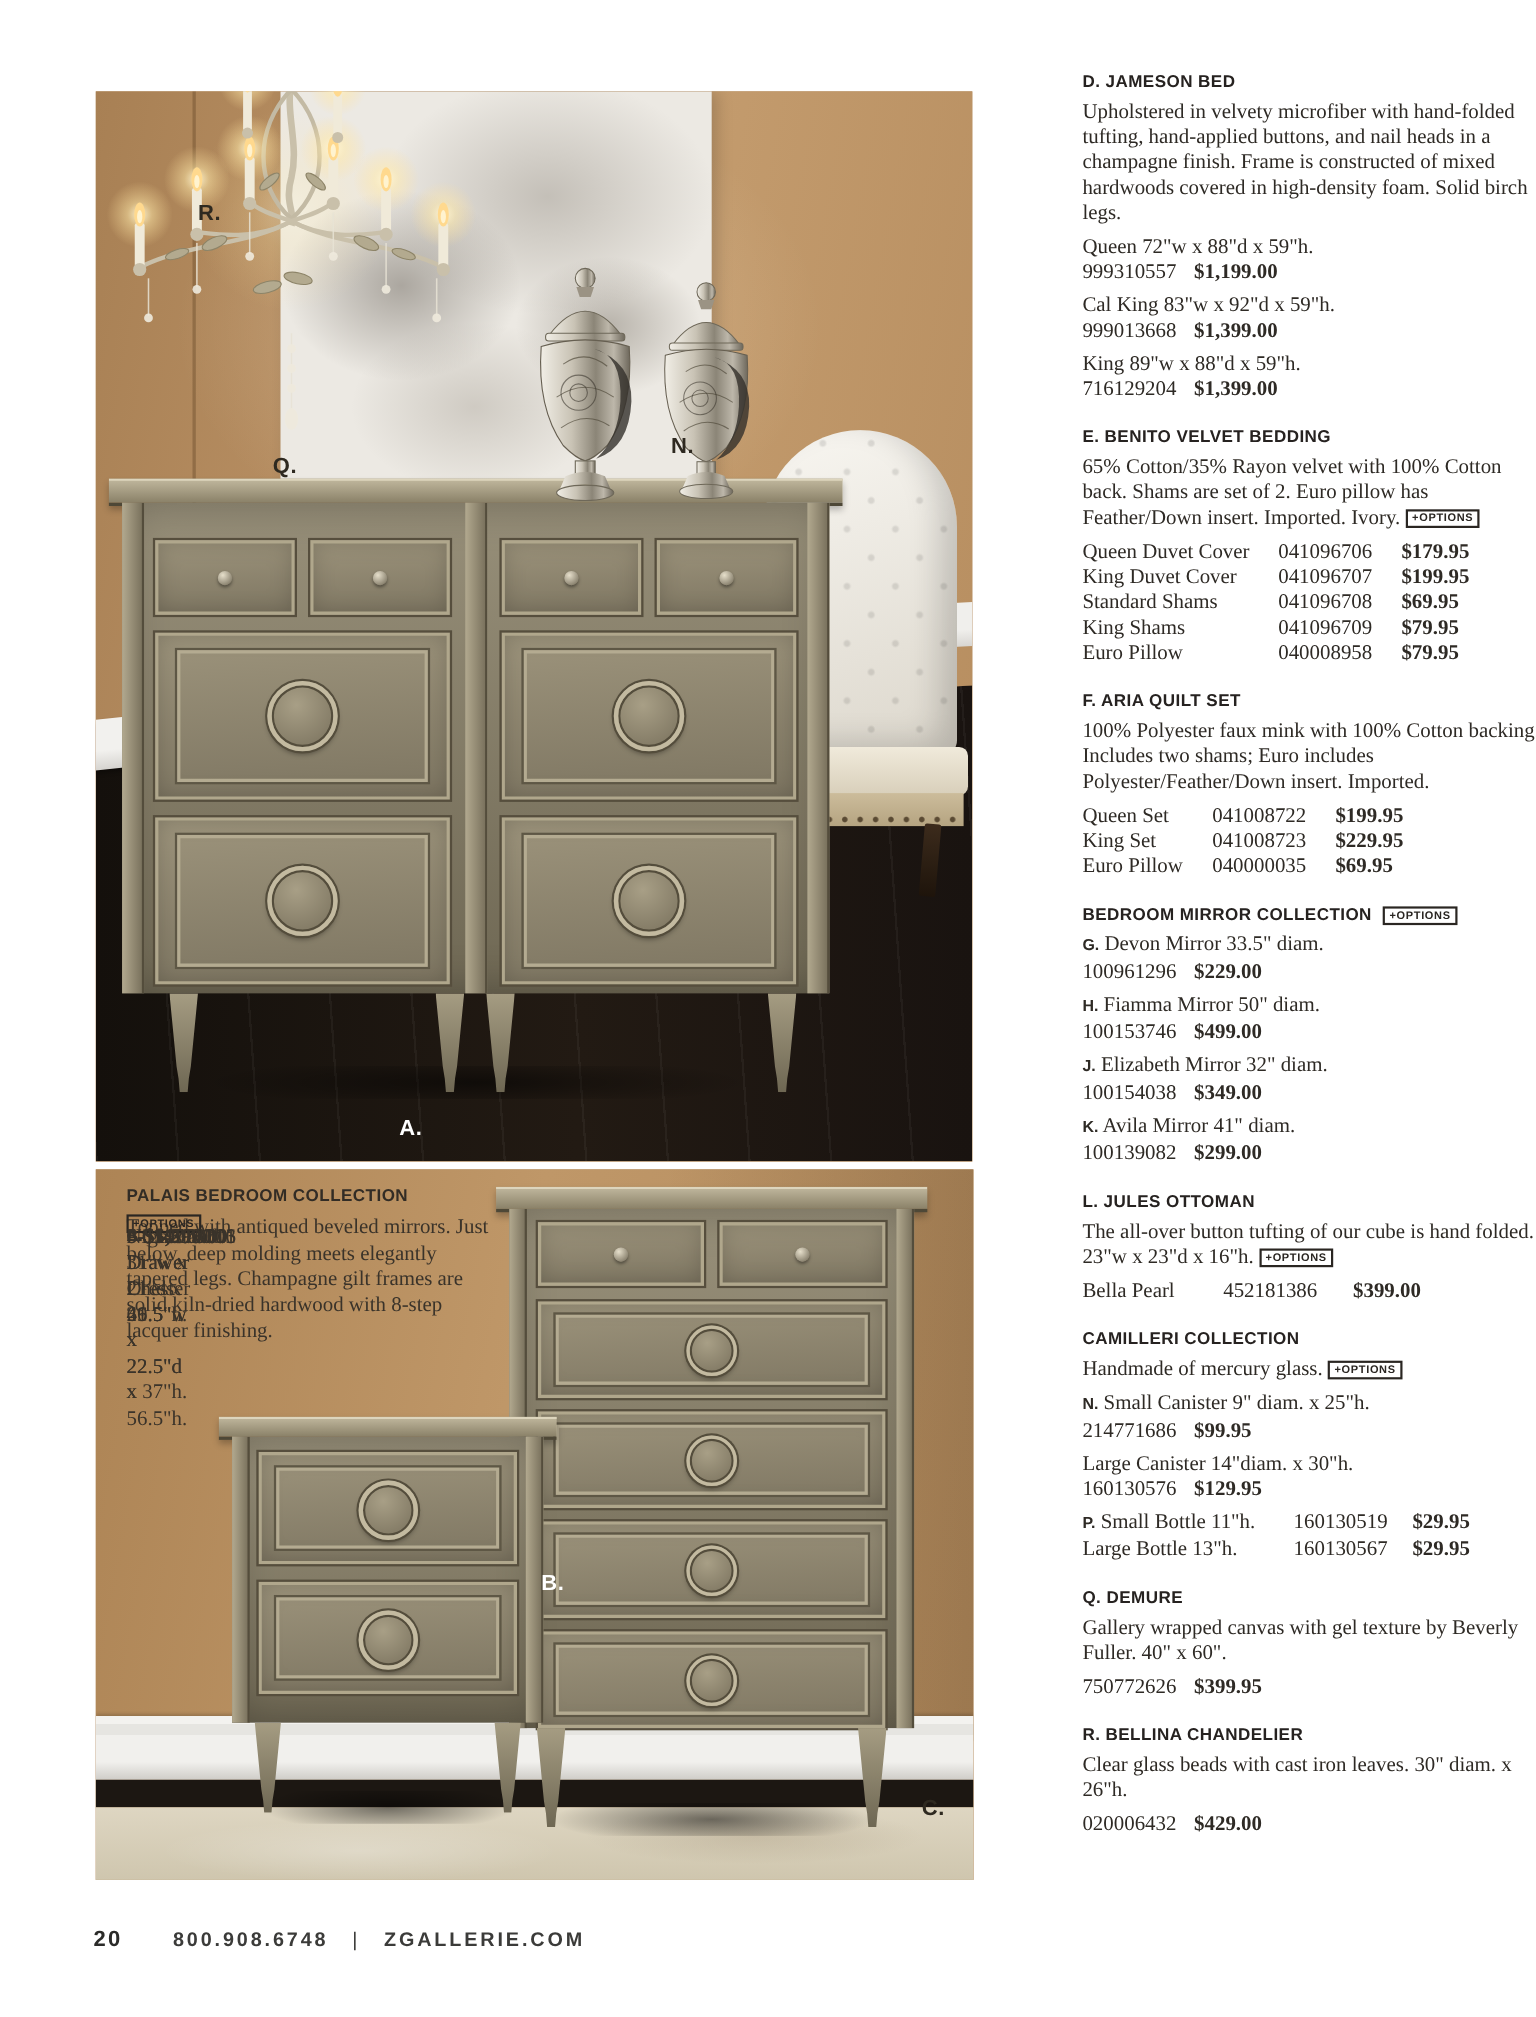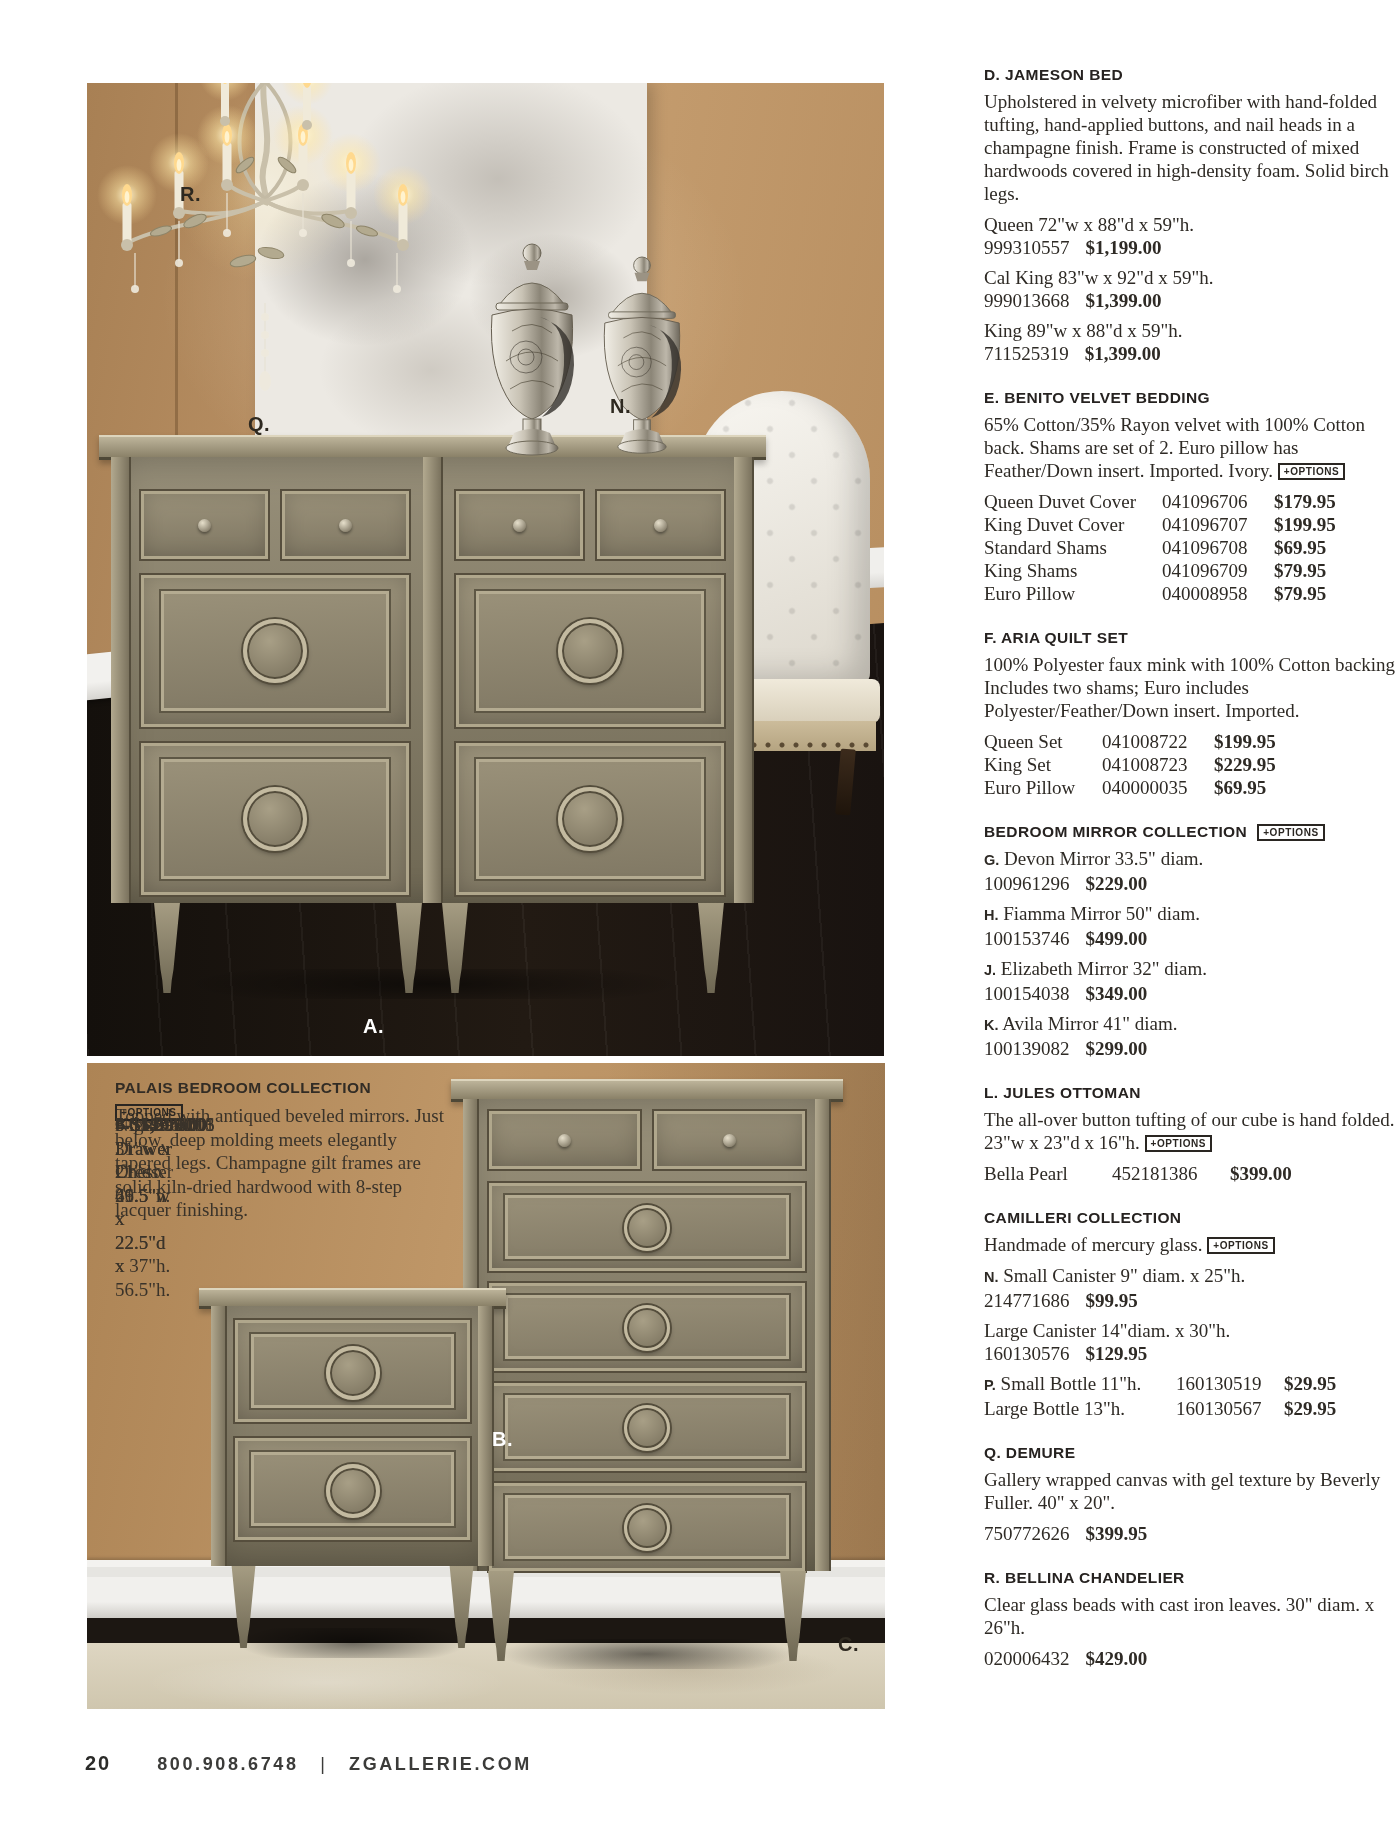--- a/index.html
+++ b/index.html
@@ -482,21 +482,21 @@
         <div class="entry">
           <div class="l1">Queen 72"w x 88"d x 59"h.</div>
           <div class="l2"><span class="sku">999310557</span><span class="price">$1,199.00</span></div>
         </div>
         <div class="entry">
           <div class="l1">Cal King 83"w x 92"d x 59"h.</div>
           <div class="l2"><span class="sku">999013668</span><span class="price">$1,399.00</span></div>
         </div>
         <div class="entry">
           <div class="l1">King 89"w x 88"d x 59"h.</div>
-          <div class="l2"><span class="sku">711525319</span><span class="price">$1,399.00</span></div>
+          <div class="l2"><span class="sku">716129204</span><span class="price">$1,399.00</span></div>
         </div>
       </section>
       <section class="sec sec-benito">
         <div class="sec-header">
           <span>E. BENITO VELVET BEDDING</span>
         </div>
         <p class="sec-body"><span>65% Cotton/35% Rayon velvet with 100% Cotton back. Shams are set of 2. Euro pillow has Feather/Down insert. Imported. Ivory. </span><span class="opt-badge">+OPTIONS</span></p>
         <div class="row">
           <span class="cell">Queen Duvet Cover</span>
           <span class="cell">041096706</span>
@@ -598,21 +598,21 @@
         <div class="row">
           <span class="cell">Large Bottle 13"h.</span>
           <span class="cell">160130567</span>
           <span class="cell price">$29.95</span>
         </div>
       </section>
       <section class="sec sec-demure">
         <div class="sec-header">
           <span>Q. DEMURE</span>
         </div>
-        <p class="sec-body"><span>Gallery wrapped canvas with gel texture by Beverly Fuller. 40" x 20". </span></p>
+        <p class="sec-body"><span>Gallery wrapped canvas with gel texture by Beverly Fuller. 40" x 60". </span></p>
         <div class="entry">
           <div class="l2"><span class="sku">750772626</span><span class="price">$399.95</span></div>
         </div>
       </section>
       <section class="sec sec-bellina">
         <div class="sec-header">
           <span>R. BELLINA CHANDELIER</span>
         </div>
         <p class="sec-body"><span>Clear glass beads with cast iron leaves. 30" diam. x 26"h. </span></p>
         <div class="entry">

